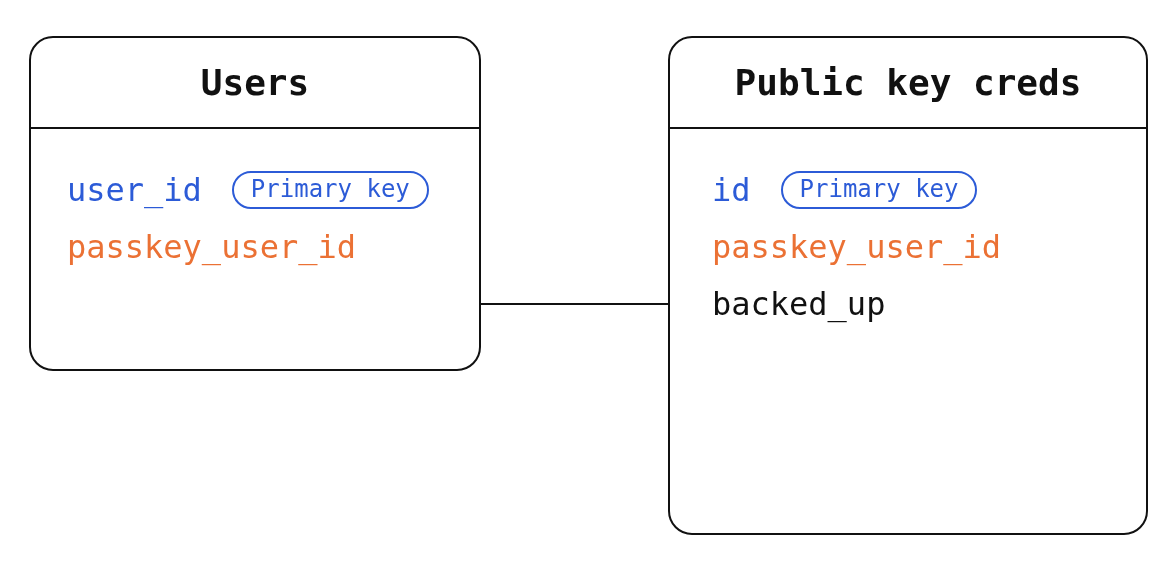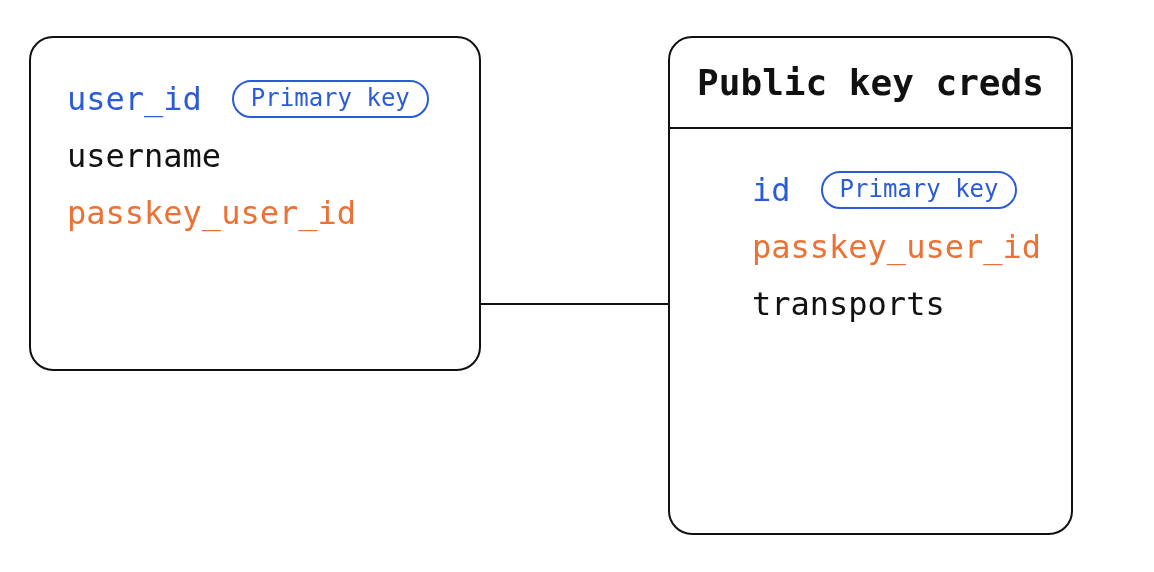--- a/index.html
+++ b/index.html
@@ -16,21 +16,21 @@
     overflow: hidden;
   }
   .er-table {
     position: absolute;
     box-sizing: border-box;
     background: #ffffff;
     border: 2px solid var(--border, #111);
     border-radius: 24px;
   }
   #users-table { left: 29px; top: 36px; width: 452px; height: 335px; }
-  #pkc-table  { left: 668px; top: 36px; width: 405px; height: 499px; }
+  #pkc-table  { left: 668px; top: 36px; width: 480px; height: 499px; }
 
   .er-table-header {
     box-sizing: border-box;
     height: 91px;
     border-bottom: 2px solid var(--border, #111);
     display: flex;
     align-items: center;
     justify-content: center;
   }
   .er-table-title {
@@ -41,21 +41,21 @@
     white-space: nowrap;
   }
   .er-table-body { padding-top: 32px; }
   .er-row {
     height: 57.3px;
     display: flex;
     align-items: center;
     padding-left: 36px;
     white-space: nowrap;
   }
-  #pkc-table .er-row { padding-left: 42px; margin-left: 40px; }
+  #pkc-table .er-row { padding-left: 42px; }
   .er-field { font-size: 32px; }
   .er-field--primary { color: var(--primary-blue, #2c5bd7); }
   .er-field--normal  { color: var(--text-black, #111); }
   .er-field--foreign { color: var(--foreign-orange, #eb7134); }
   .pk-badge {
     margin-left: 30px;
     font-size: 24px;
     font-weight: normal;
     line-height: 1.25;
     color: var(--primary-blue, #2c5bd7);
@@ -71,27 +71,27 @@
     height: 2px;
     background: var(--border, #111);
   }
 </style>
 </head>
 <body>
 
 <div id="canvas">
 
   <div class="er-table" id="users-table">
+    <div class="er-table-header">
+      <span class="er-table-title">Users</span>
+    </div>
     <div class="er-table-body">
       <div class="er-row">
         <span class="er-field er-field--primary">user_id</span>
         <span class="pk-badge">Primary key</span>
-      </div>
-      <div class="er-row">
-        <span class="er-field er-field--normal">username</span>
       </div>
       <div class="er-row">
         <span class="er-field er-field--foreign">passkey_user_id</span>
       </div>
     </div>
   </div>
 
   <div class="relationship-line"></div>
 
   <div class="er-table" id="pkc-table">
@@ -100,18 +100,18 @@
     </div>
     <div class="er-table-body">
       <div class="er-row">
         <span class="er-field er-field--primary">id</span>
         <span class="pk-badge">Primary key</span>
       </div>
       <div class="er-row">
         <span class="er-field er-field--foreign">passkey_user_id</span>
       </div>
       <div class="er-row">
-        <span class="er-field er-field--normal">transports</span>
+        <span class="er-field er-field--normal">backed_up</span>
       </div>
     </div>
   </div>
 
 </div>
 
 </body></html>

